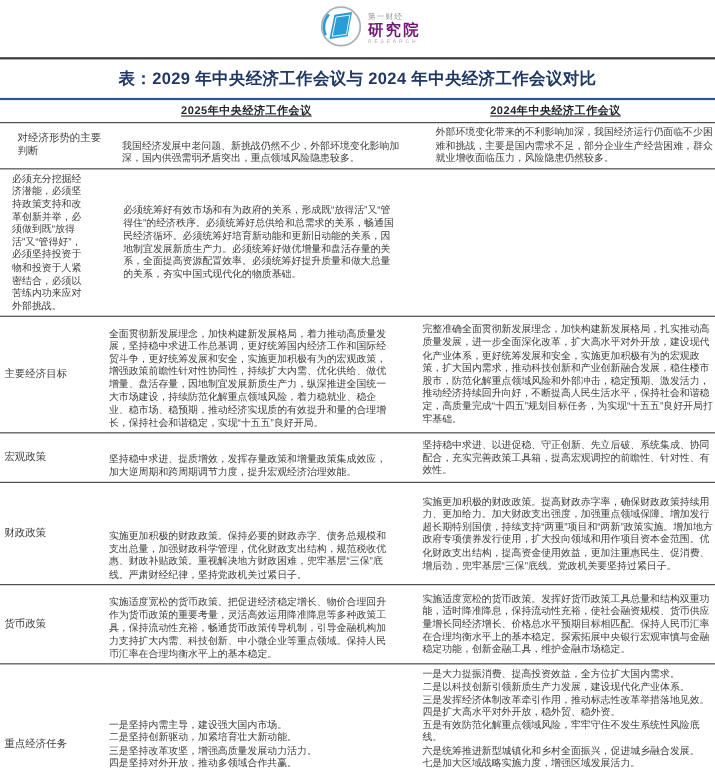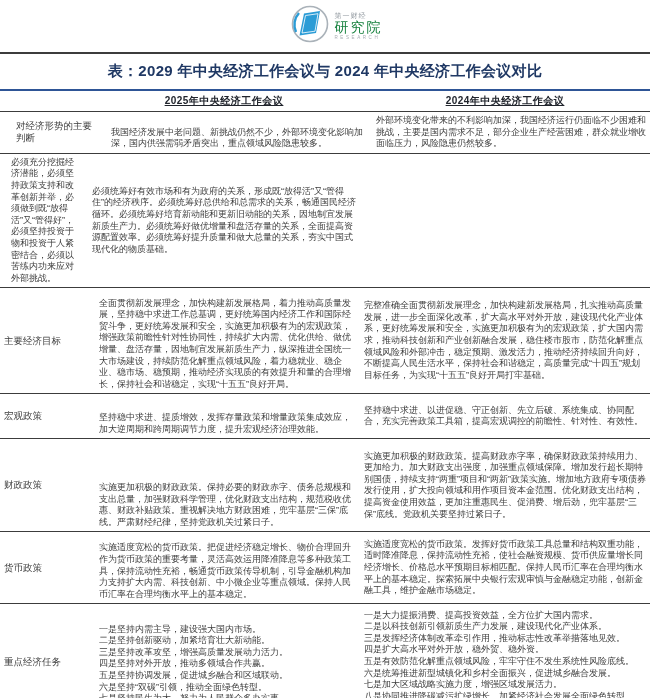--- a/index.html
+++ b/index.html
@@ -6,21 +6,21 @@
   body{width:650px;height:698px;overflow:hidden;
        font-family:"Liberation Sans","DejaVu Sans",sans-serif;
        -webkit-font-smoothing:antialiased;}
   .page{width:650px;height:698px;position:relative;background:#fff;}
 
   
   .logo-area{height:52px;display:flex;align-items:center;justify-content:center;}
   .logo{display:flex;align-items:center;gap:5px;margin-left:22px;}
   .logo-text{display:flex;flex-direction:column;line-height:1;}
   .logo-t1{font-size:7px;color:#8d959c;letter-spacing:1px;margin-bottom:1px;}
-  .logo-t2{font-size:14px;font-weight:normal;color:#15803d;letter-spacing:2px;}
+  .logo-t2{font-size:14px;font-weight:bold;color:#701a75;letter-spacing:2px;}
   .logo-t3{font-size:4.5px;color:#a7adb3;letter-spacing:2.6px;margin-top:2px;}
 
   
   .top-line{height:2px;background:#3c3c3c;}
   .blue-line{height:2px;background:#2e5596;}
 
   
   .title-band{height:35px;display:flex;align-items:center;justify-content:center;}
   .title{font-size:15px;font-weight:bold;color:#1f3864;letter-spacing:0.3px;}
   .header-row{height:20px;display:grid;grid-template-columns:88px 272px 1fr;
@@ -29,21 +29,21 @@
 
   
   .trow{display:grid;grid-template-columns:88px 272px 1fr;
         border-bottom:1.5px solid #3c3c3c;box-sizing:border-box;}
   .trow.last{border-bottom:2px solid #3c3c3c;}
   .rlabel{font-size:9.5px;color:#3d3d3d;display:flex;align-items:center;
           padding-left:4px;line-height:1.3;}
   .cell{font-size:9px;color:#3d3d3d;line-height:11.6px;display:flex;align-items:center;}
   .cell span{white-space:pre-line;display:block;}
   .c2025{padding:3px 8px 3px 11px;align-items:flex-end;}
-  .c2024{padding:3px 2px 3px 4px;}
+  .c2024{padding:3px 2px 3px 4px;margin-left:20px;}
 
   .r1{min-height:41px;padding-left:12px;} .r2{min-height:79px;} .r3{min-height:106px;}
   .r4{min-height:45px;} .r5{min-height:93px;} .r6{min-height:72px;}
   .r7{min-height:117px;}
 
   
   .source-band{height:24px;display:flex;align-items:flex-end;justify-content:center;}
   .source{font-size:11px;font-weight:600;color:#333;}
 </style>
 </head>

